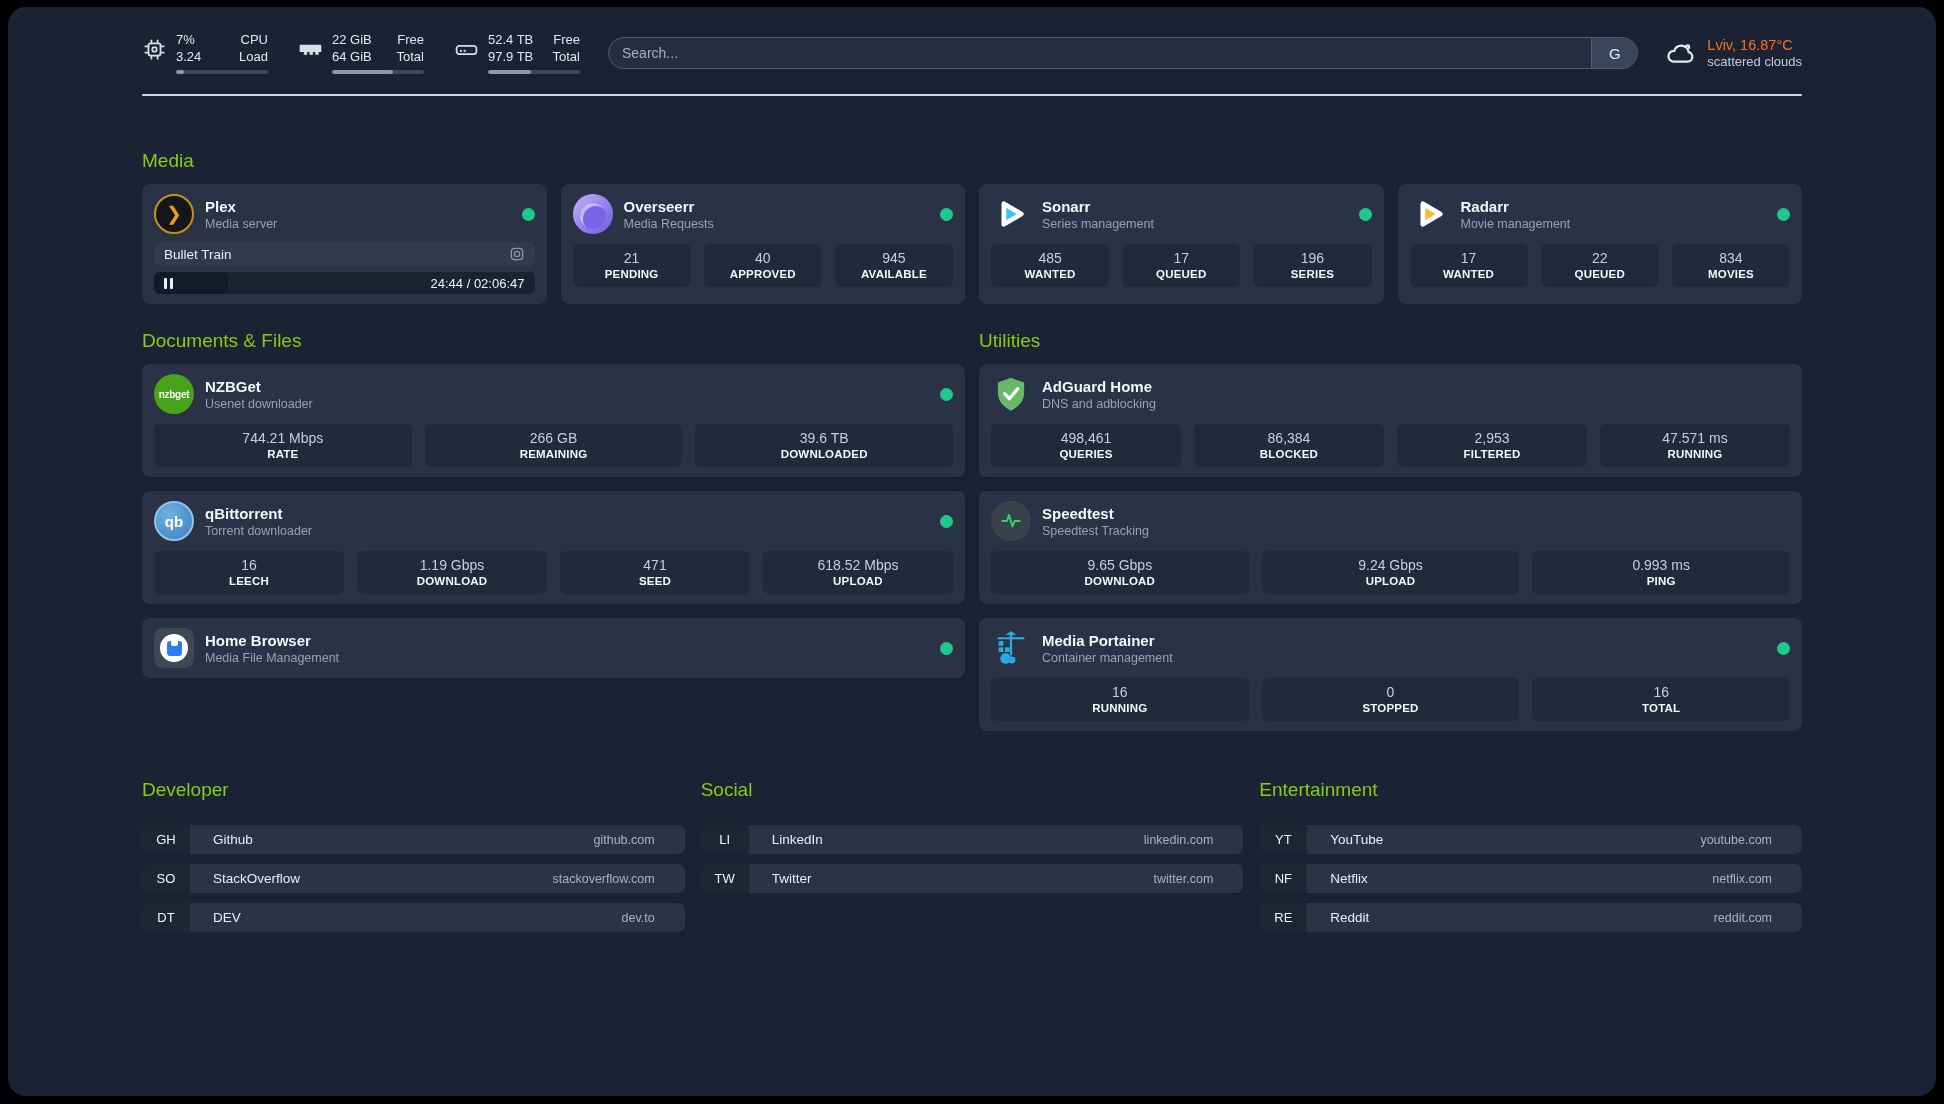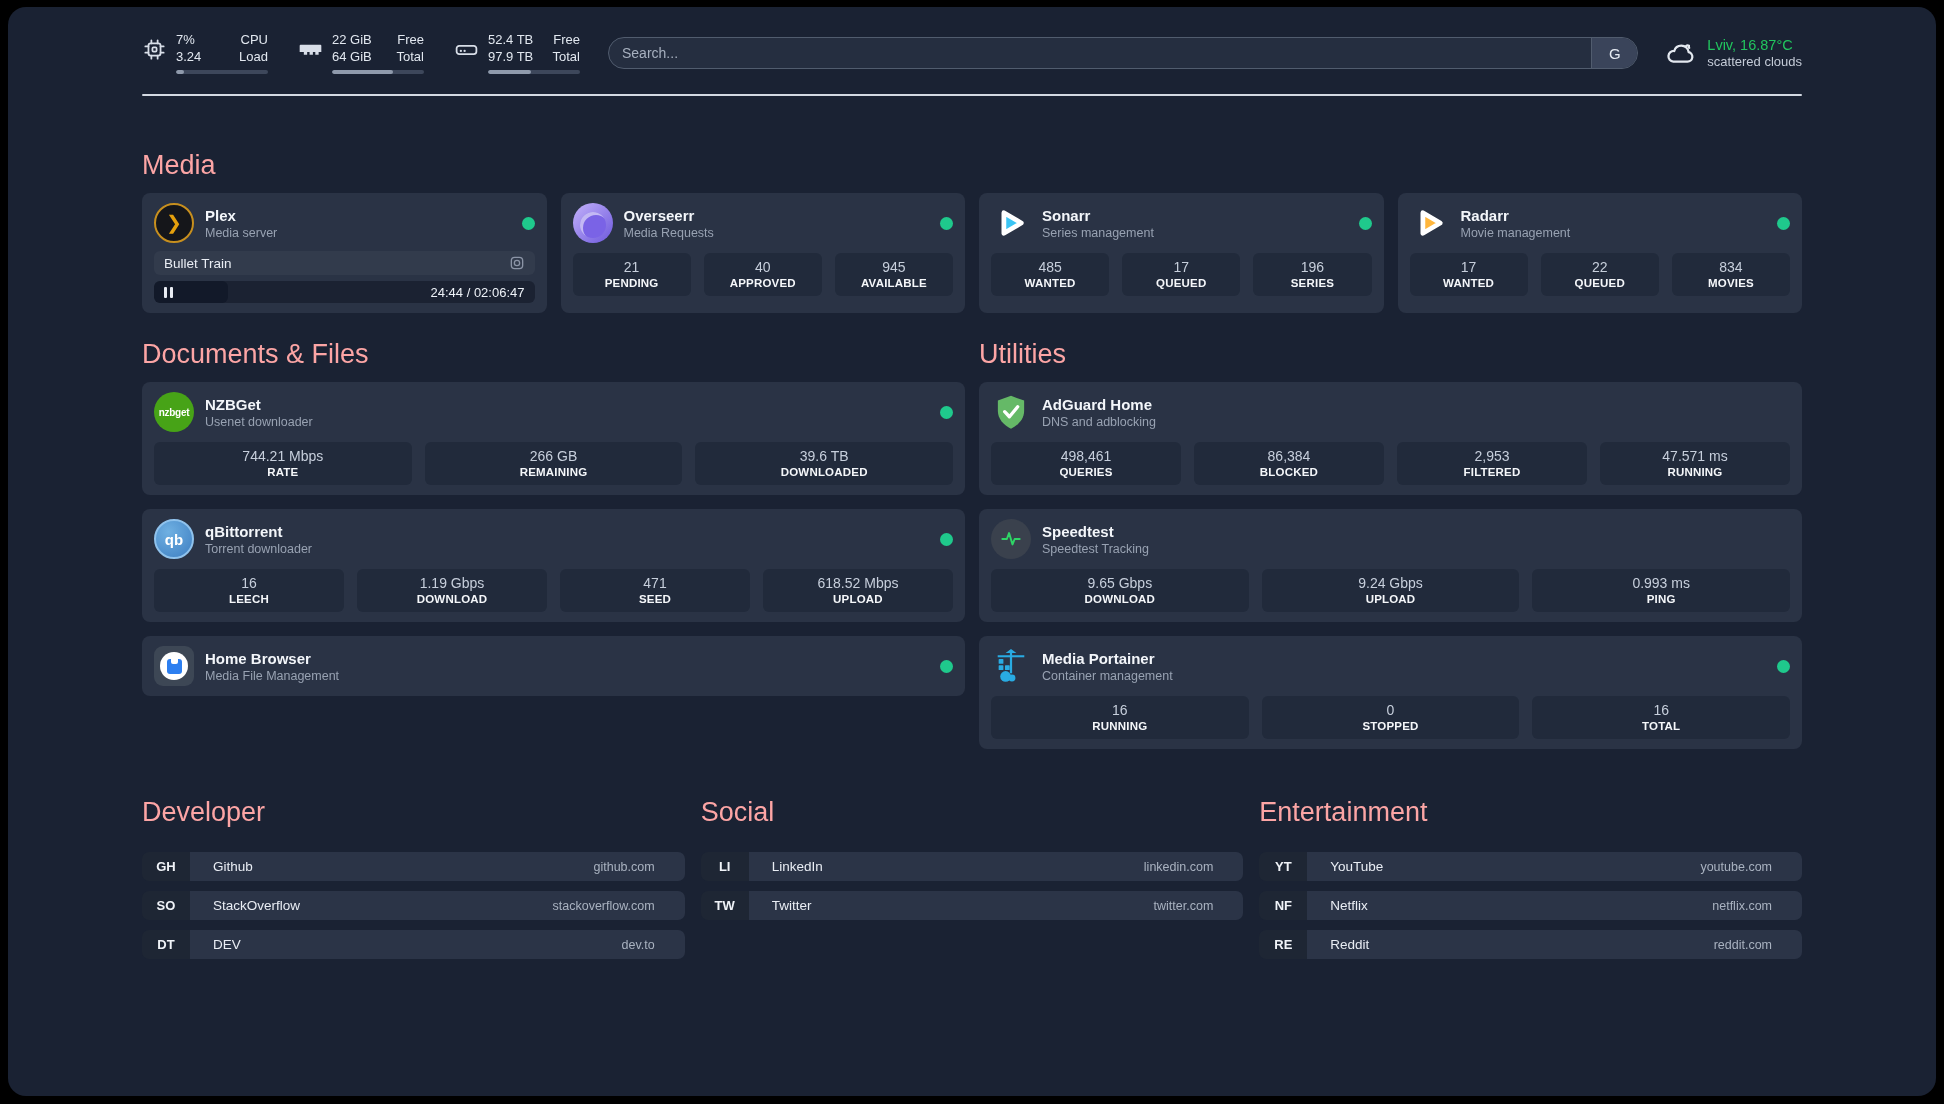--- a/index.html
+++ b/index.html
@@ -20,27 +20,27 @@
   .ss-bar { margin-top:4px; margin-left:34px; height:4px; width:92px; border-radius:2px; background:#3d475b; overflow:hidden; }
   .ss-fill { height:100%; background:#8f9aac; border-radius:2px; }
 
   .search { flex:1; display:flex; align-items:stretch; height:32px; margin:0 26px 0 28px; background:#252e40; border:1px solid #515c6e; border-radius:16px; overflow:hidden; }
   .search input { flex:1; background:transparent; border:none; outline:none; color:#e6ebf3; font-size:14px; padding:0 13px; font-family:inherit; }
   .search input::placeholder { color:#a7b0bf; }
   .search-g { width:46px; background:#3a445a; border:none; border-left:1px solid #515c6e; color:#e6ebf3; font-size:15px; font-weight:500; cursor:pointer; font-family:inherit; }
 
   .weather { display:flex; align-items:center; gap:11px; }
   .weather svg { width:32px; height:32px; }
-  .w-main { font-size:14.5px; font-weight:500; color:#22c55e; }
+  .w-main { font-size:14.5px; font-weight:500; color:#f97316; }
   .w-sub { font-size:13px; color:#c4cbd7; margin-top:1px; }
 
   .divider { margin-top:21px; height:2px; background:#d3d9e2; border-radius:1px; }
 
   
-  .section-title { font-size:27px; font-weight:500; color:#fca5a5; }
+  .section-title { font-size:19px; font-weight:500; color:#84cc16; }
   .media-title { margin-top:54px; }
   .grid4 { margin-top:12px; display:grid; grid-template-columns:repeat(4,1fr); gap:14px; }
   .grid2 { margin-top:26px; display:grid; grid-template-columns:1fr 1fr; gap:14px; align-items:start; }
   .col .section-title { margin-bottom:12px; }
   .col { display:flex; flex-direction:column; }
   .col .card + .card { margin-top:14px; }
 
   .card { background:#2a3345; border-radius:8px; padding:10px 12px; }
   .card-head { display:flex; align-items:center; gap:11px; }
   .head-text { display:flex; flex-direction:column; }
@@ -75,21 +75,21 @@
   .player { margin-top:8px; }
   .player-title-row { display:flex; align-items:center; justify-content:space-between; background:rgba(255,255,255,.04); border-radius:6px; padding:3px 10px; height:24px; font-size:13.5px; font-weight:500; color:#e9edf4; }
   .player-bar { margin-top:6px; position:relative; height:22px; background:#1b2232; border-radius:6px; display:flex; align-items:center; overflow:hidden; }
   .player-fill { position:absolute; left:0; top:0; bottom:0; background:#121929; border-radius:6px; }
   .player-time { margin-left:auto; margin-right:10px; font-size:13px; font-weight:400; color:#eef2f8; z-index:1; }
 
   
   .grid3 { margin-top:48px; display:grid; grid-template-columns:repeat(3,1fr); gap:16px; align-items:start; }
   .bm-list { margin-top:12px; display:flex; flex-direction:column; gap:10px; }
   .bm-row { display:flex; height:29px; border-radius:7px; overflow:hidden; cursor:pointer; }
-  .bm-abbr { width:48px; flex:none; background:#1e2634; color:#f0f3f8; font-size:13px; font-weight:700; display:flex; align-items:center; justify-content:center; }
+  .bm-abbr { width:48px; flex:none; background:#1e2634; color:#f0f3f8; font-size:13px; font-weight:400; display:flex; align-items:center; justify-content:center; }
   .bm-name { flex:1; background:#2b3447; color:#e9edf4; font-size:13.5px; font-weight:500; display:flex; align-items:center; padding-left:23px; }
   .bm-url { background:#2b3447; color:#a9b2c0; font-size:12.5px; display:flex; align-items:center; padding-right:30px; }
 </style>
 </head>
 <body>
 
 <div class="frame">
   <div class="content">
 
     <header class="topbar">

